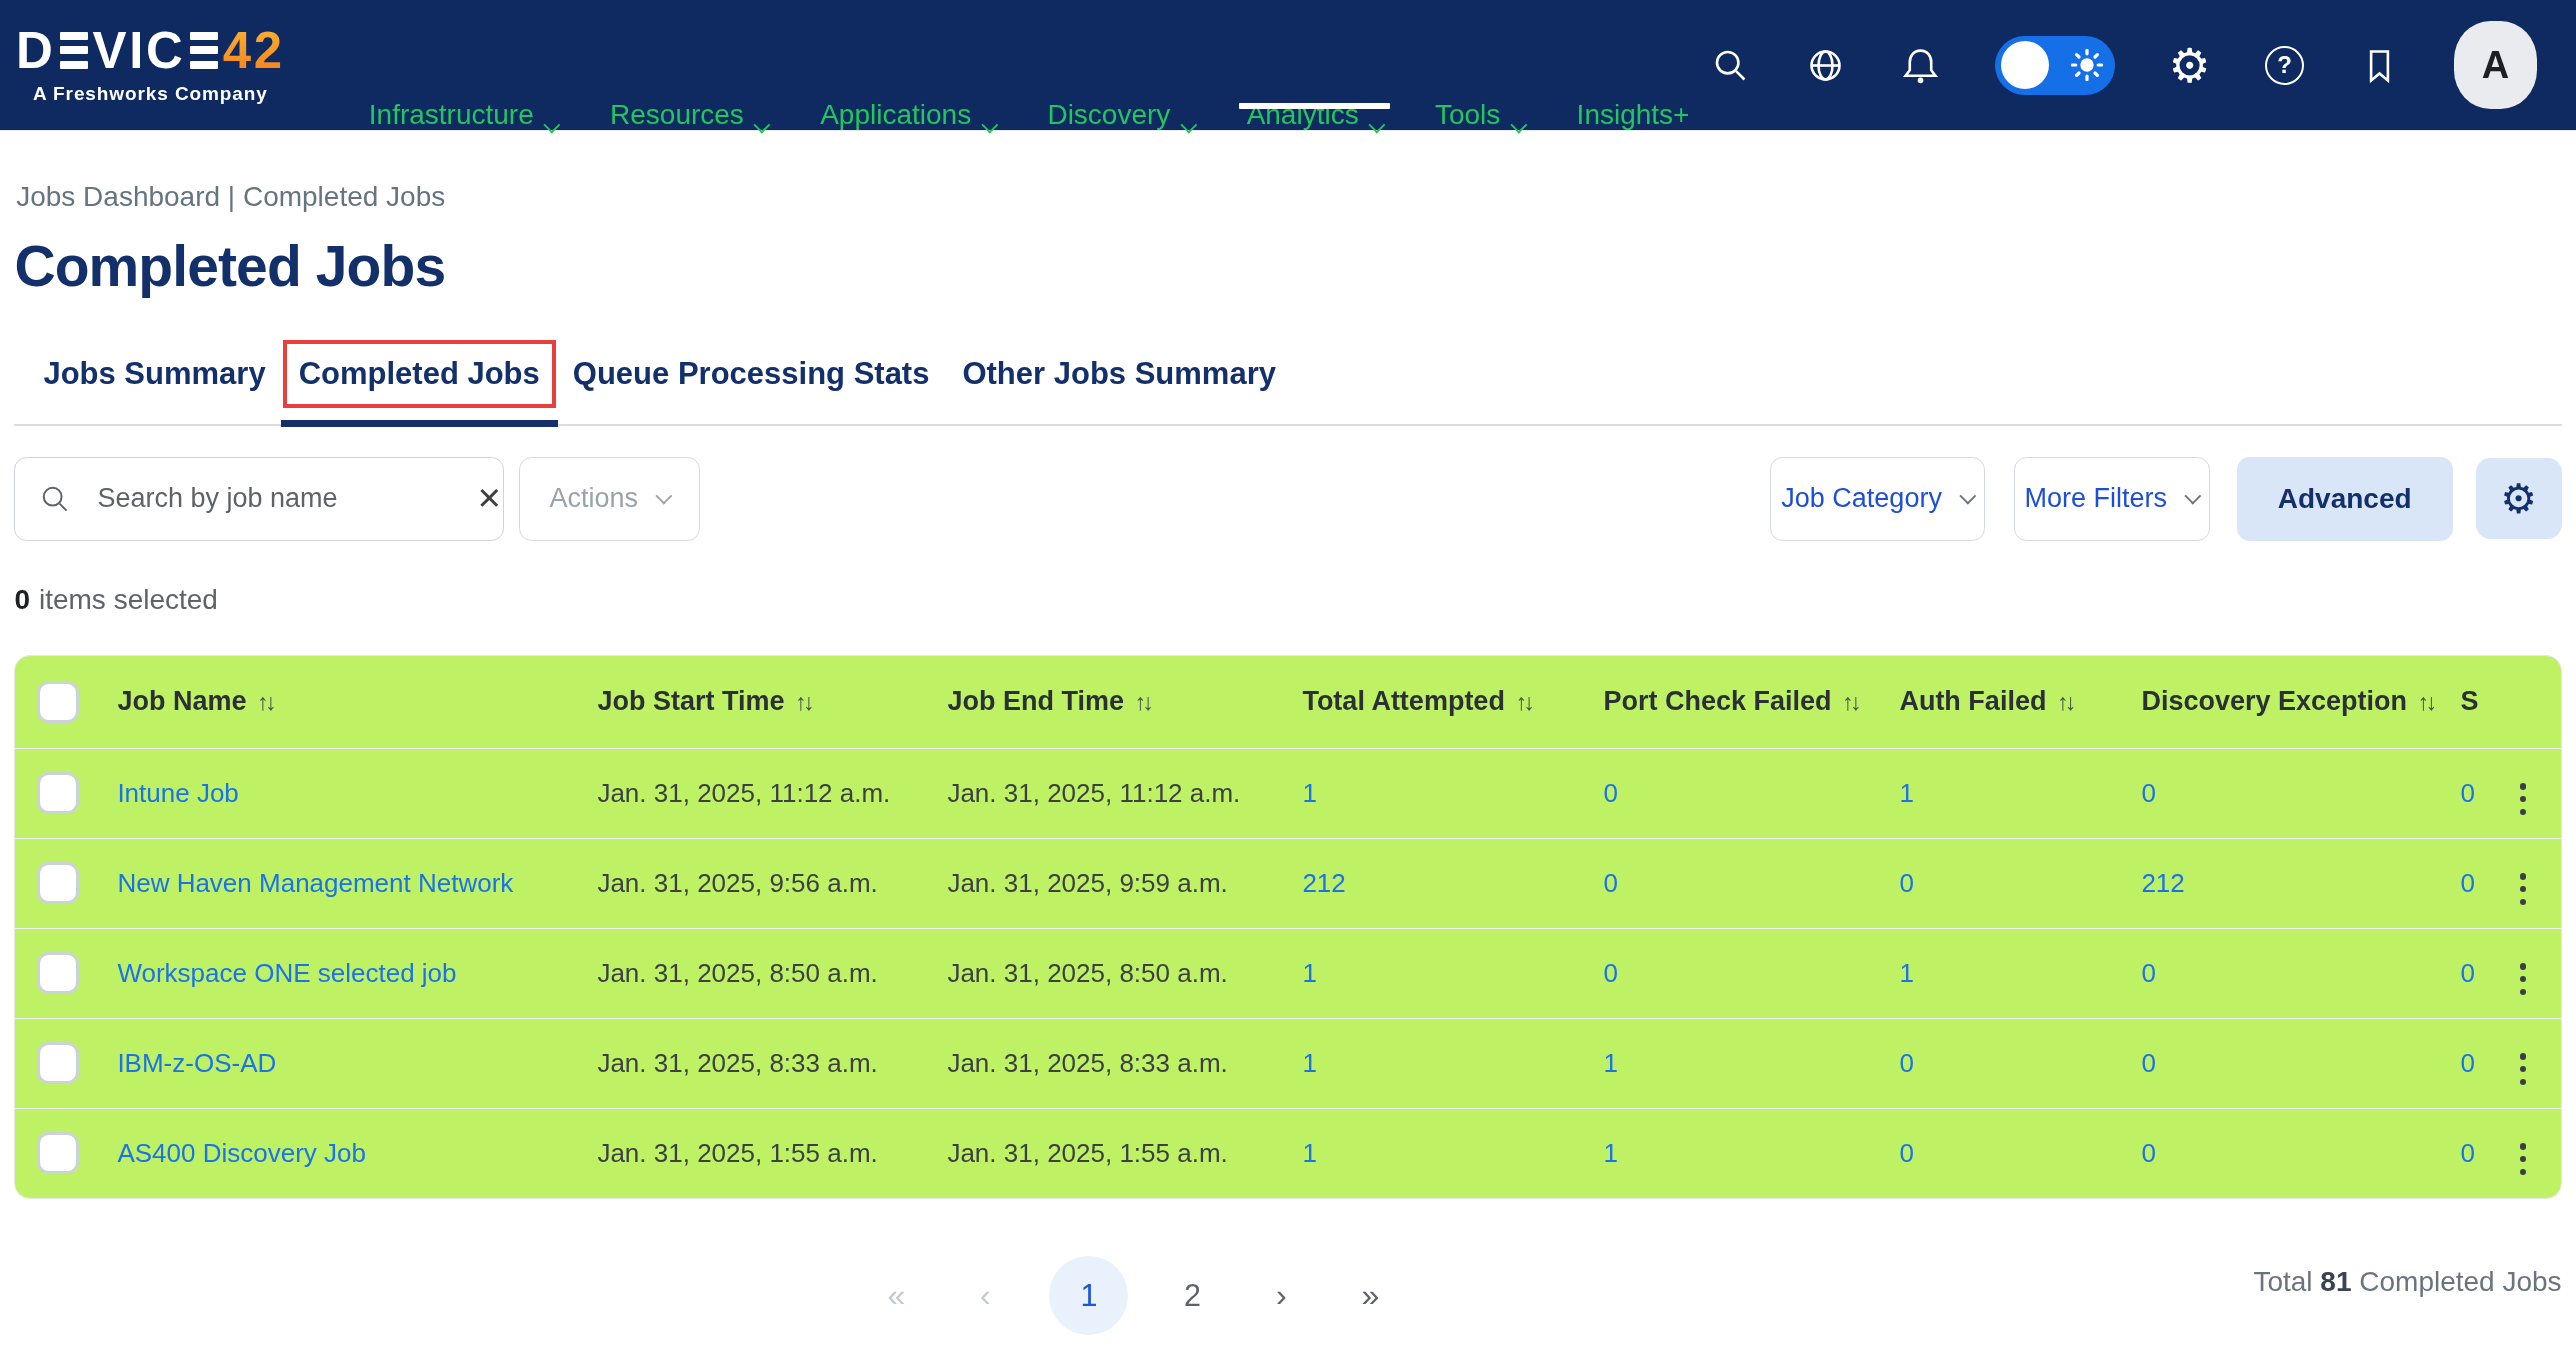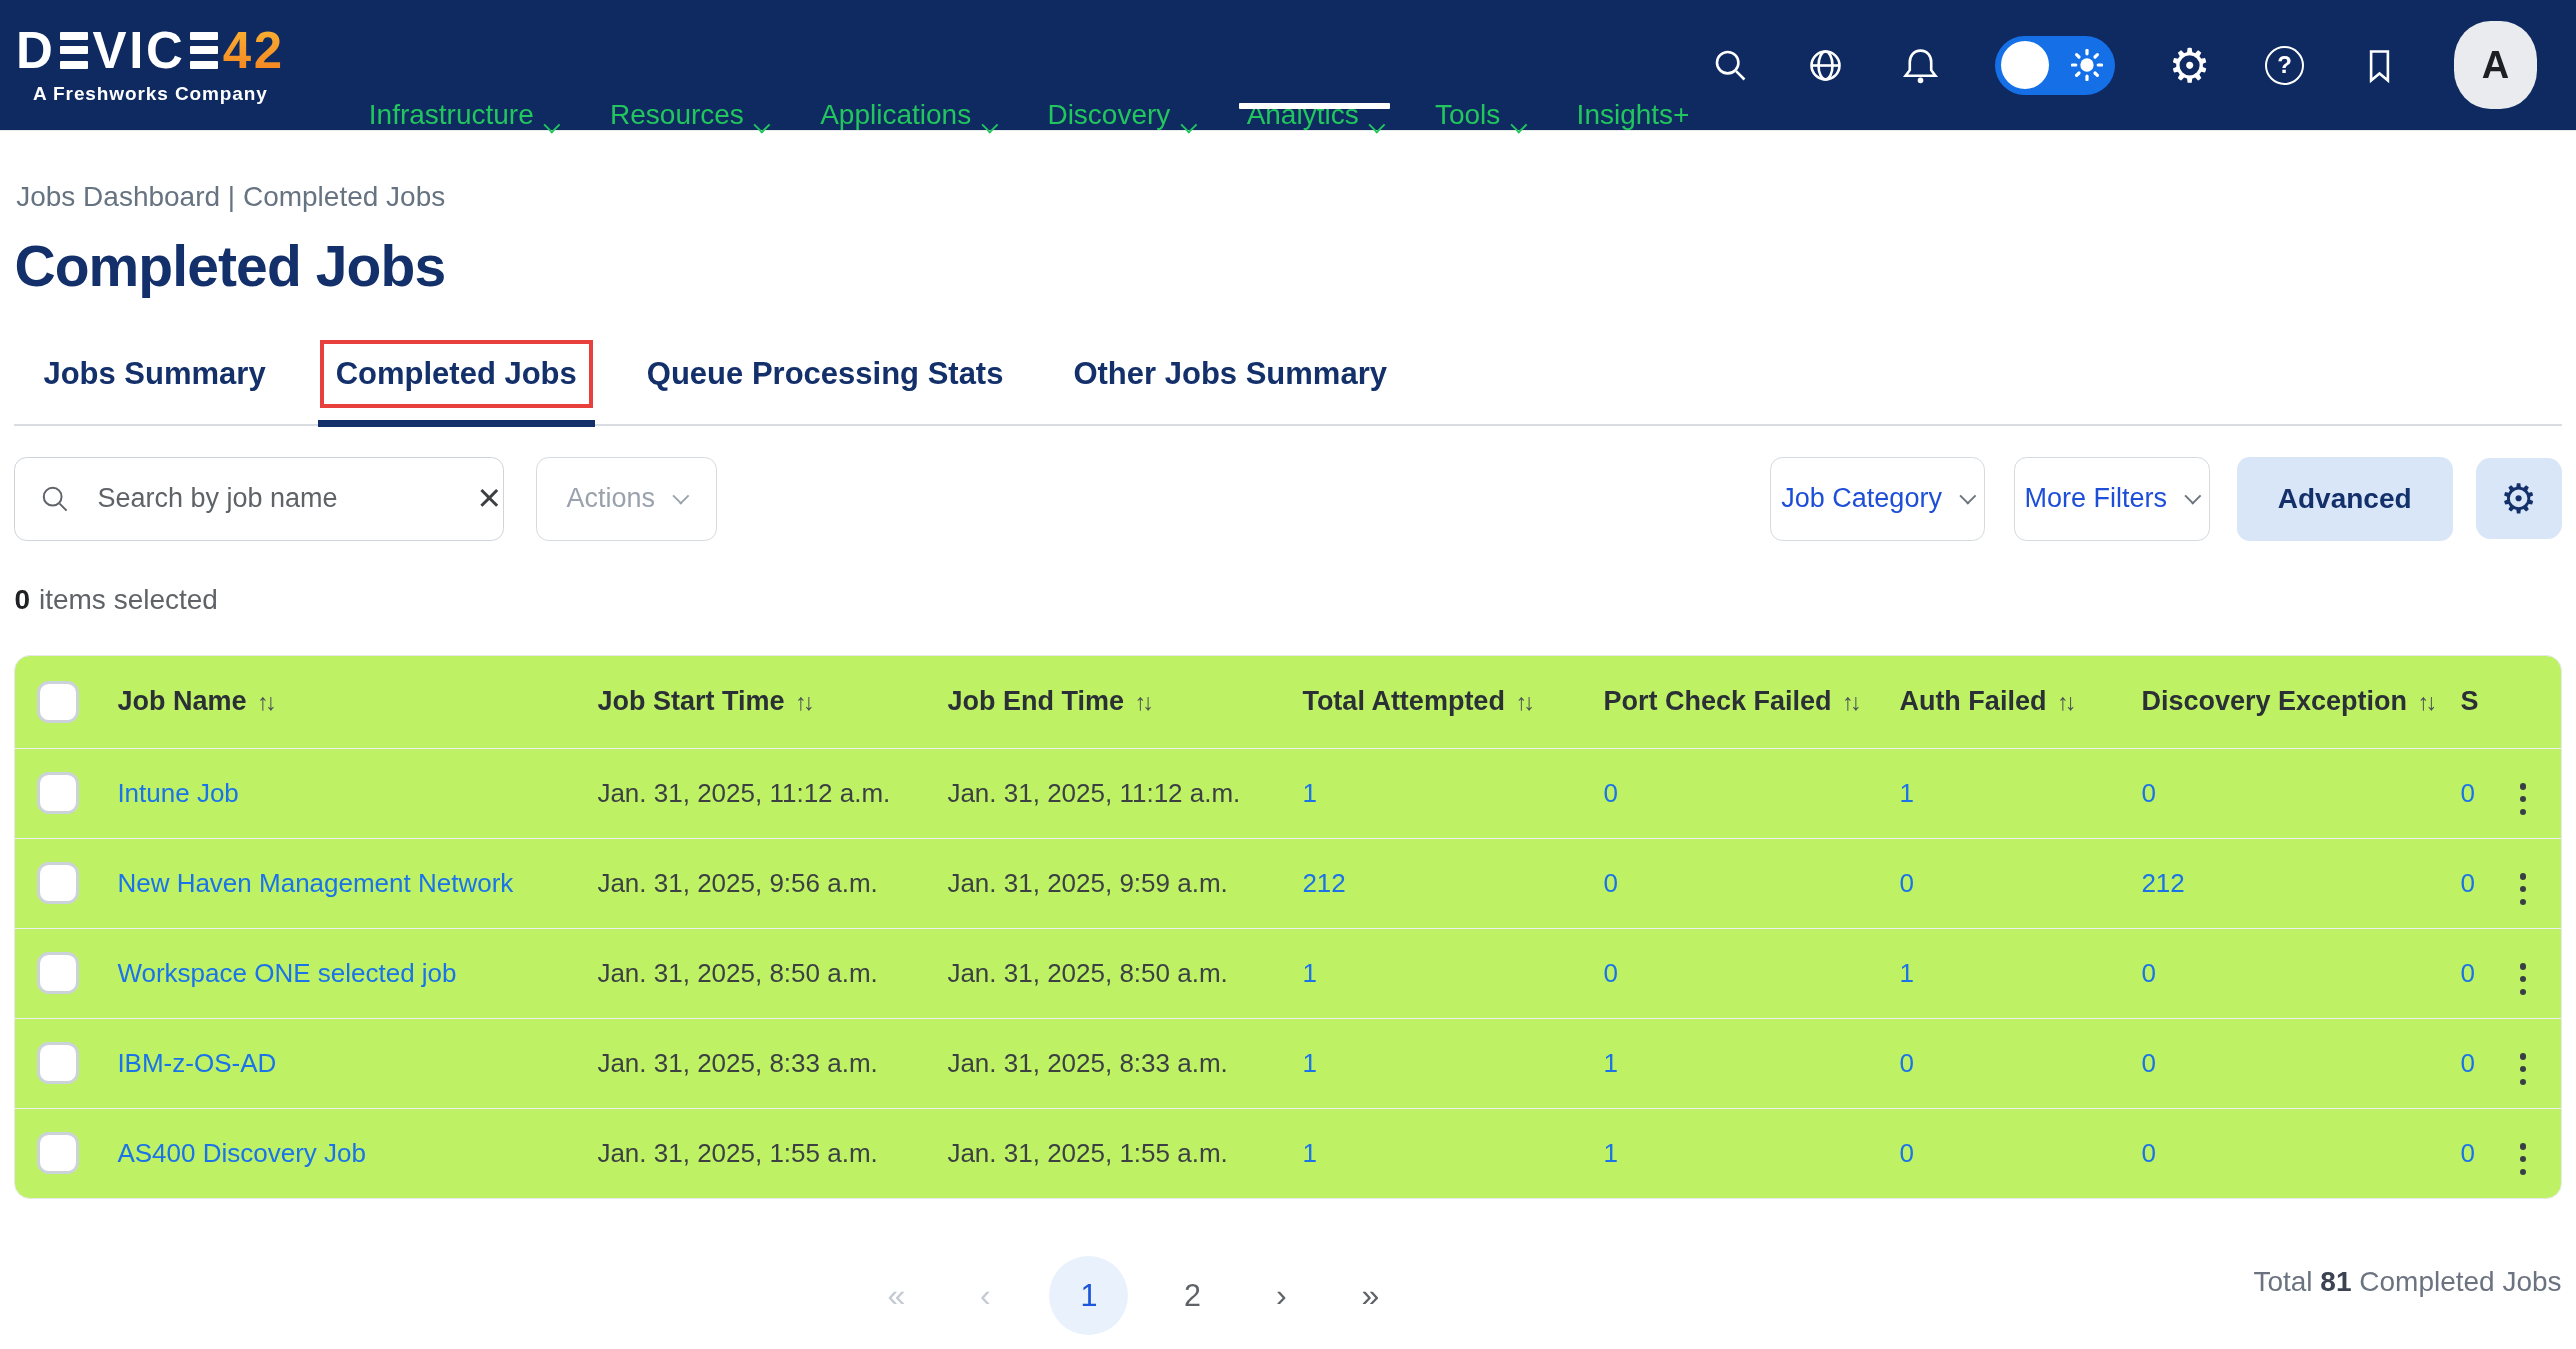--- a/index.html
+++ b/index.html
@@ -33,41 +33,41 @@
                  display:flex; align-items:center; justify-content:center; font-size:24px; font-weight:700; }
   .avatar { width:83px; height:88px; border-radius:44%; background:#e9ebee; color:#1c2024;
             display:flex; align-items:center; justify-content:center; font-size:38px; font-weight:600; cursor:pointer; }
 
   
   .page { padding:0 14.4px; }
   .breadcrumb { margin:50px 0 0 1.8px; font-size:28px; color:#667381; cursor:pointer; }
   .page-title { margin-top:20px; font-size:57px; font-weight:800; letter-spacing:-0.9px; color:#13306b; }
 
   
-  .tabs { display:flex; gap:70px; margin-top:39px; padding-left:29px;
+  .tabs { display:flex; gap:33px; margin-top:39px; padding-left:29px;
           border-bottom:2.7px solid #d9dce1; }
   .tab { padding:18px 0 32px; font-size:31px; font-weight:700; color:#13306b; position:relative; cursor:pointer; }
   .tab .tab-label { display:inline-block; }
   .tab.highlight .tab-label { outline:4.5px solid #e8403d; outline-offset:12.6px; }
   .tab.active::after { content:""; position:absolute; left:-18px; right:-18px; bottom:-2.7px;
                        height:7.2px; background:#13306b; }
 
   
   .toolbar { display:flex; align-items:center; margin-top:30.5px; }
   .searchbox { width:490px; height:84px; border:1.8px solid #cfd4db; border-radius:12.6px;
                display:flex; align-items:center; padding:0 23px; gap:25px; background:#fff; }
   .searchbox svg { stroke:#5f6368; fill:none; stroke-width:2.6; flex:none; }
   .searchbox input { border:none; outline:none; flex:1; font-size:27px; color:#3c4043;
                      font-family:inherit; background:transparent; }
   .searchbox input::placeholder { color:#5f6368; }
   .clear-x { font-size:30.5px; color:#3c4043; cursor:pointer; line-height:1; }
   .btn { height:84px; border:1.8px solid #d5dade; border-radius:12.6px; background:#fff;
          display:flex; align-items:center; font-size:27px; cursor:pointer; }
   .btn .chev { border-color:#6b737d; margin-left:20px; }
-  .actions-btn { margin-left:32px; padding:0 29px; color:#9aa3ad; }
+  .actions-btn { margin-left:15px; padding:0 29px; color:#9aa3ad; }
   .actions-btn .chev { border-color:#9aa3ad; }
   .toolbar-spacer { flex:1; }
   .select-btn { padding:0 10px; color:#1d4ed8; margin-left:29px; }
   .advanced-btn { margin-left:27px; padding:0 41px; background:#d9e6f8; border:none;
                   color:#13306b; font-weight:700; font-size:28px; }
   .gearbox { margin-left:23px; width:86px; height:81px; border-radius:14.4px; background:#d9e6f8;
              display:flex; align-items:center; justify-content:center; cursor:pointer;
              color:#13306b; font-size:41px; }
 
   .sel-summary { margin-top:43px; font-size:28px; color:#5f6368; }

